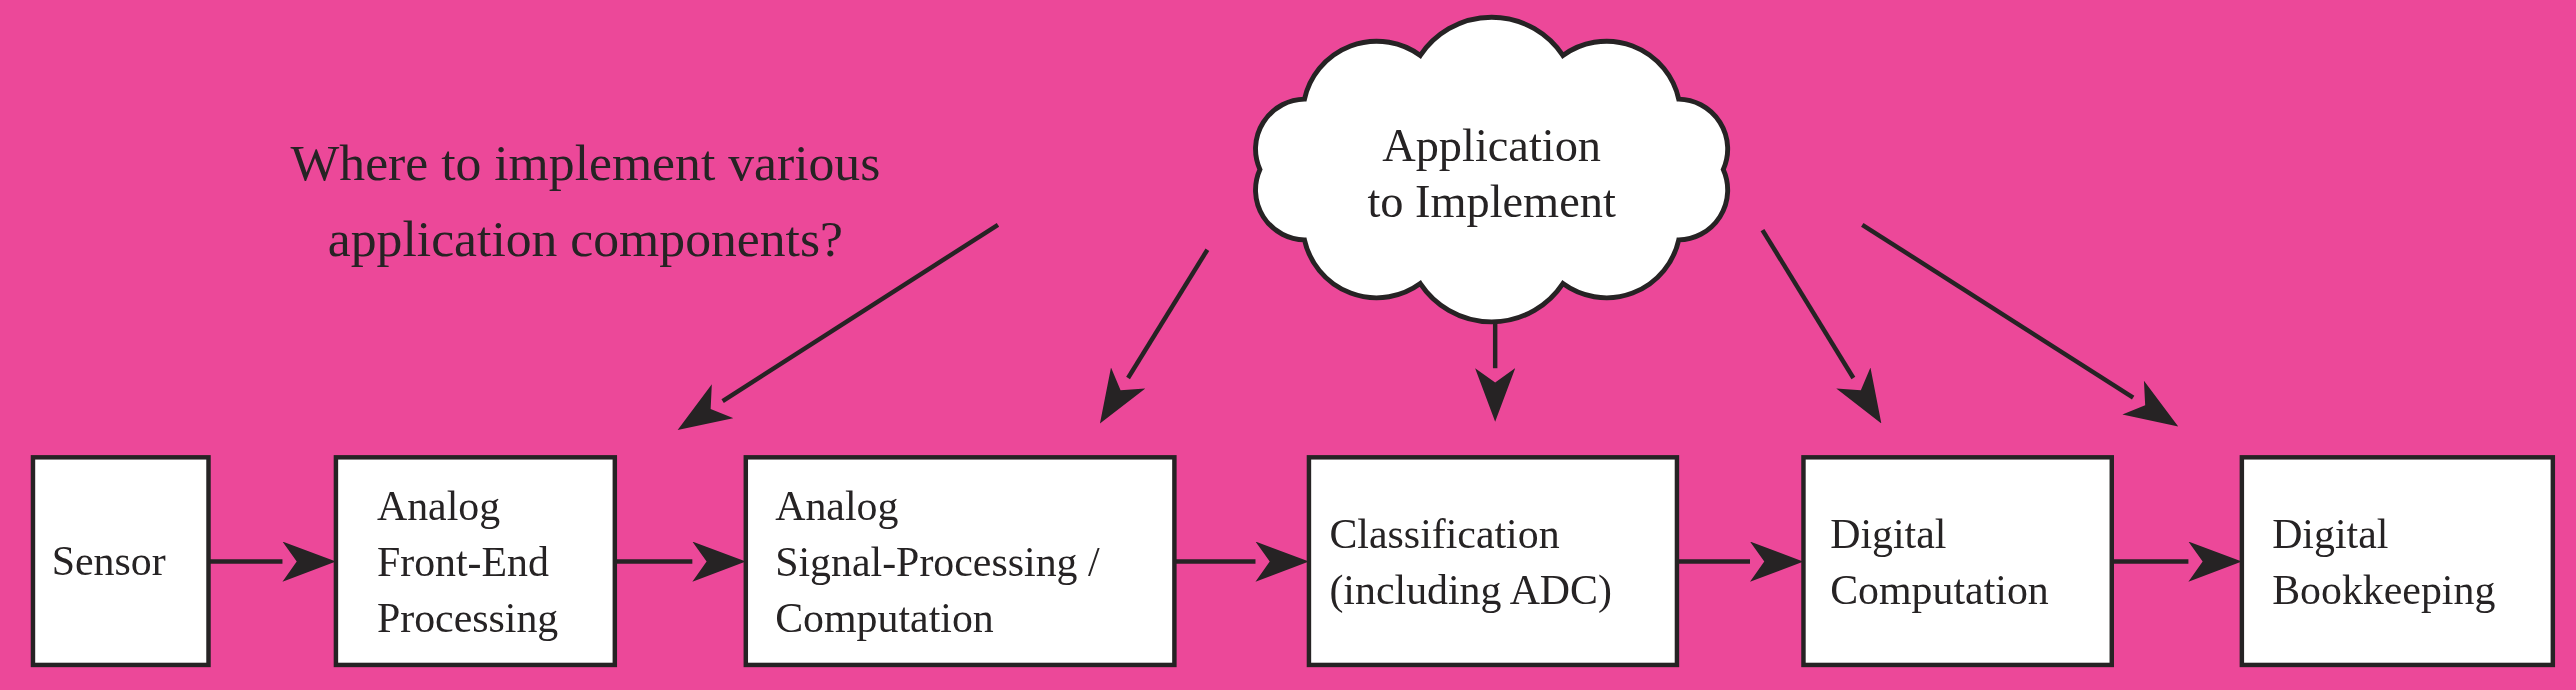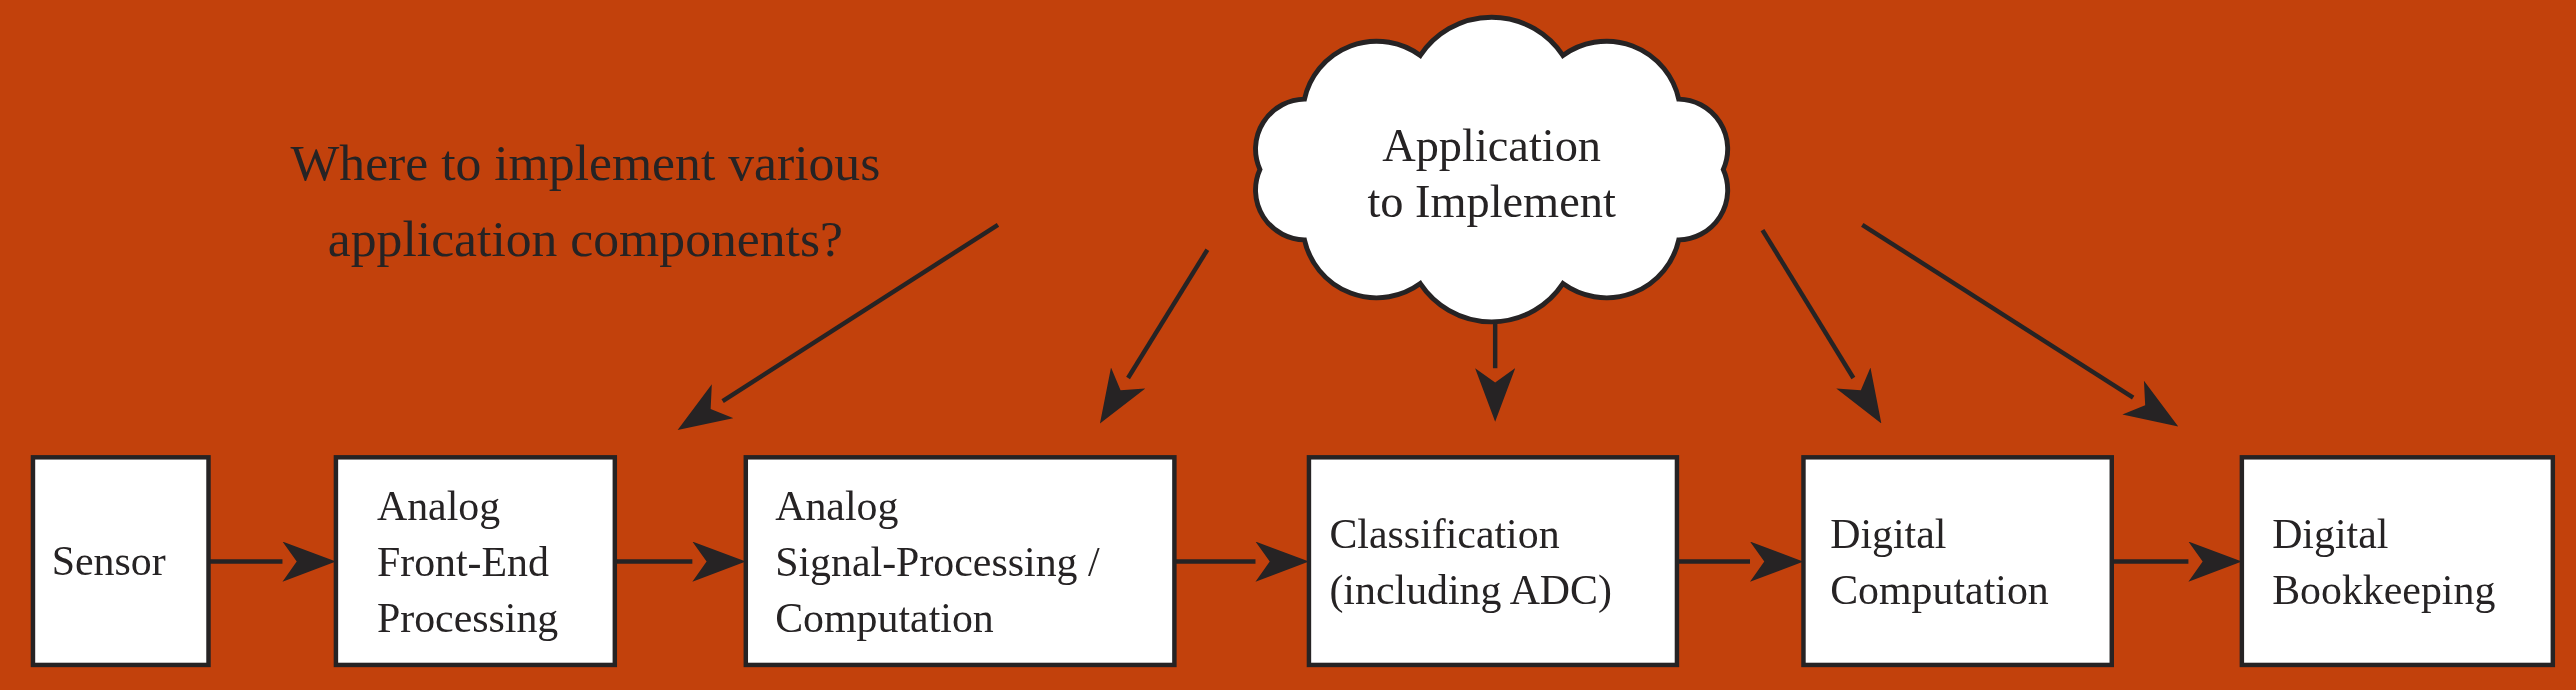--- a/index.html
+++ b/index.html
@@ -3,21 +3,21 @@
 <meta charset="utf-8">
 <style>
   html, body {
     margin: 0;
     padding: 0;
     background: #ffffff;
   }
   .diagram-wrap {
     width: 2576px;
     height: 691px;
-    background: #c2410c;
+    background: #ec4899;
     position: relative;
     overflow: hidden;
   }
   svg { display: block; }
   .box {
     fill: #ffffff;
     stroke: #262324;
     stroke-width: 5;
   }
   .cloud {

